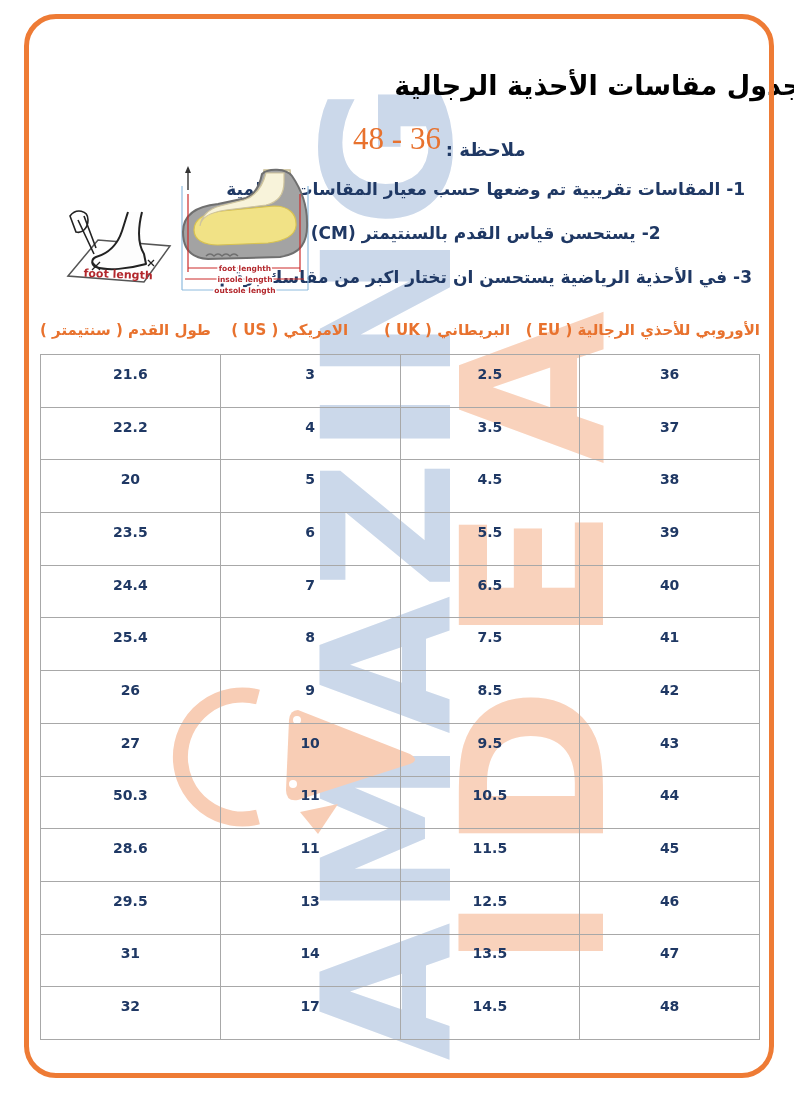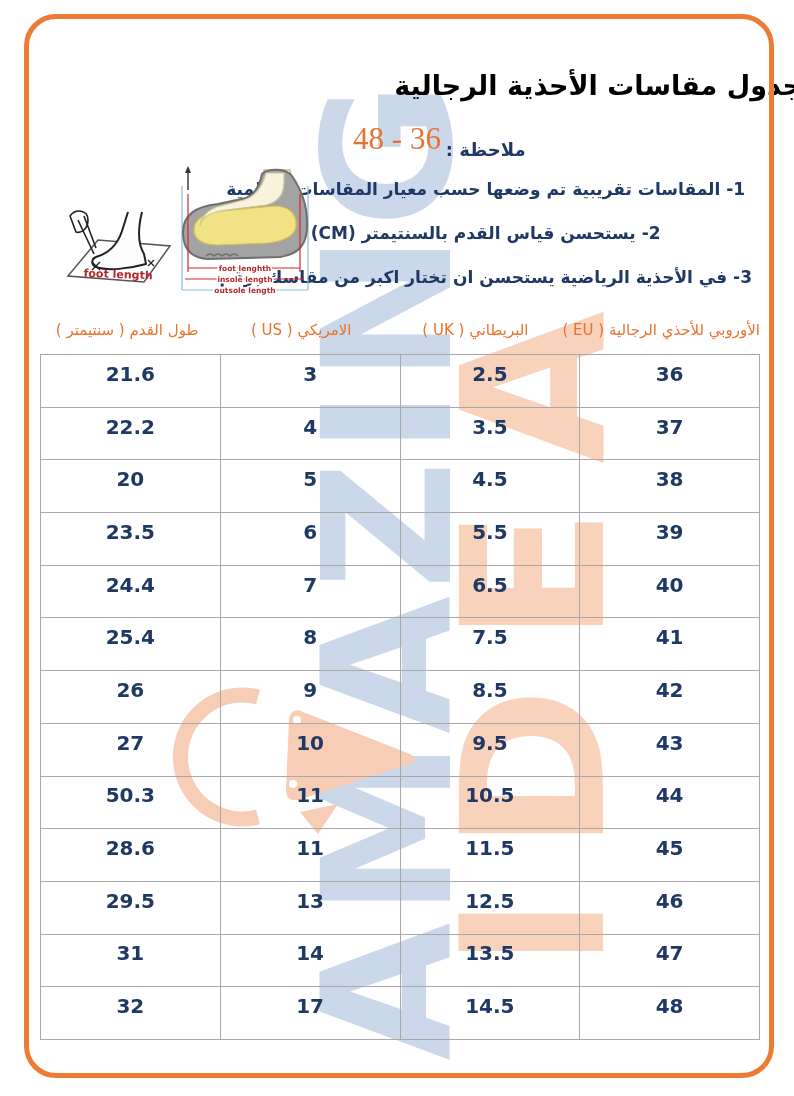--- a/index.html
+++ b/index.html
@@ -41,30 +41,30 @@
   .note{font-size:17px;margin:0 0 24px 0;}
   
   .diag-measure{position:absolute;left:56px;top:190px;z-index:2;}
   .diag-shoe{position:absolute;left:176px;top:164px;z-index:2;}
   
   .col-headers{
     position:absolute;left:40px;top:311px;width:720px;height:38px;z-index:2;
     direction:rtl;display:flex;align-items:center;
   }
   .col-headers span{
-    flex:1;text-align:center;color:#e8722e;font-weight:normal;font-size:15px;white-space:nowrap;
+    flex:1;text-align:center;color:#e8722e;font-weight:bold;font-size:15px;white-space:nowrap;
   }
   .size-table{
     position:absolute;left:40px;top:354px;width:720px;z-index:2;
     border-collapse:collapse;direction:rtl;table-layout:fixed;background:transparent;
   }
   .size-table td{
     border:1px solid #a8a8a8;height:52.7px;box-sizing:border-box;
     text-align:center;vertical-align:middle;padding:0 0 14px 0;
-    font-size:20px;font-weight:bold;color:#1f3864;
+    font-size:14px;font-weight:bold;color:#1f3864;
   }
   .svg-red-label{fill:#b3282d;font-weight:bold;}
 </style>
 </head>
 <body>
 
 <div class="wm wm-amazing">AMAZING</div>
 <div class="wm wm-idea">IDEA</div>
 <svg class="wm-logo" width="290" height="190" viewBox="0 0 290 190">
   <path d="M100 25 A62 62 0 1 0 100 145" fill="none" stroke="#f8cdb5" stroke-width="15"></path>

